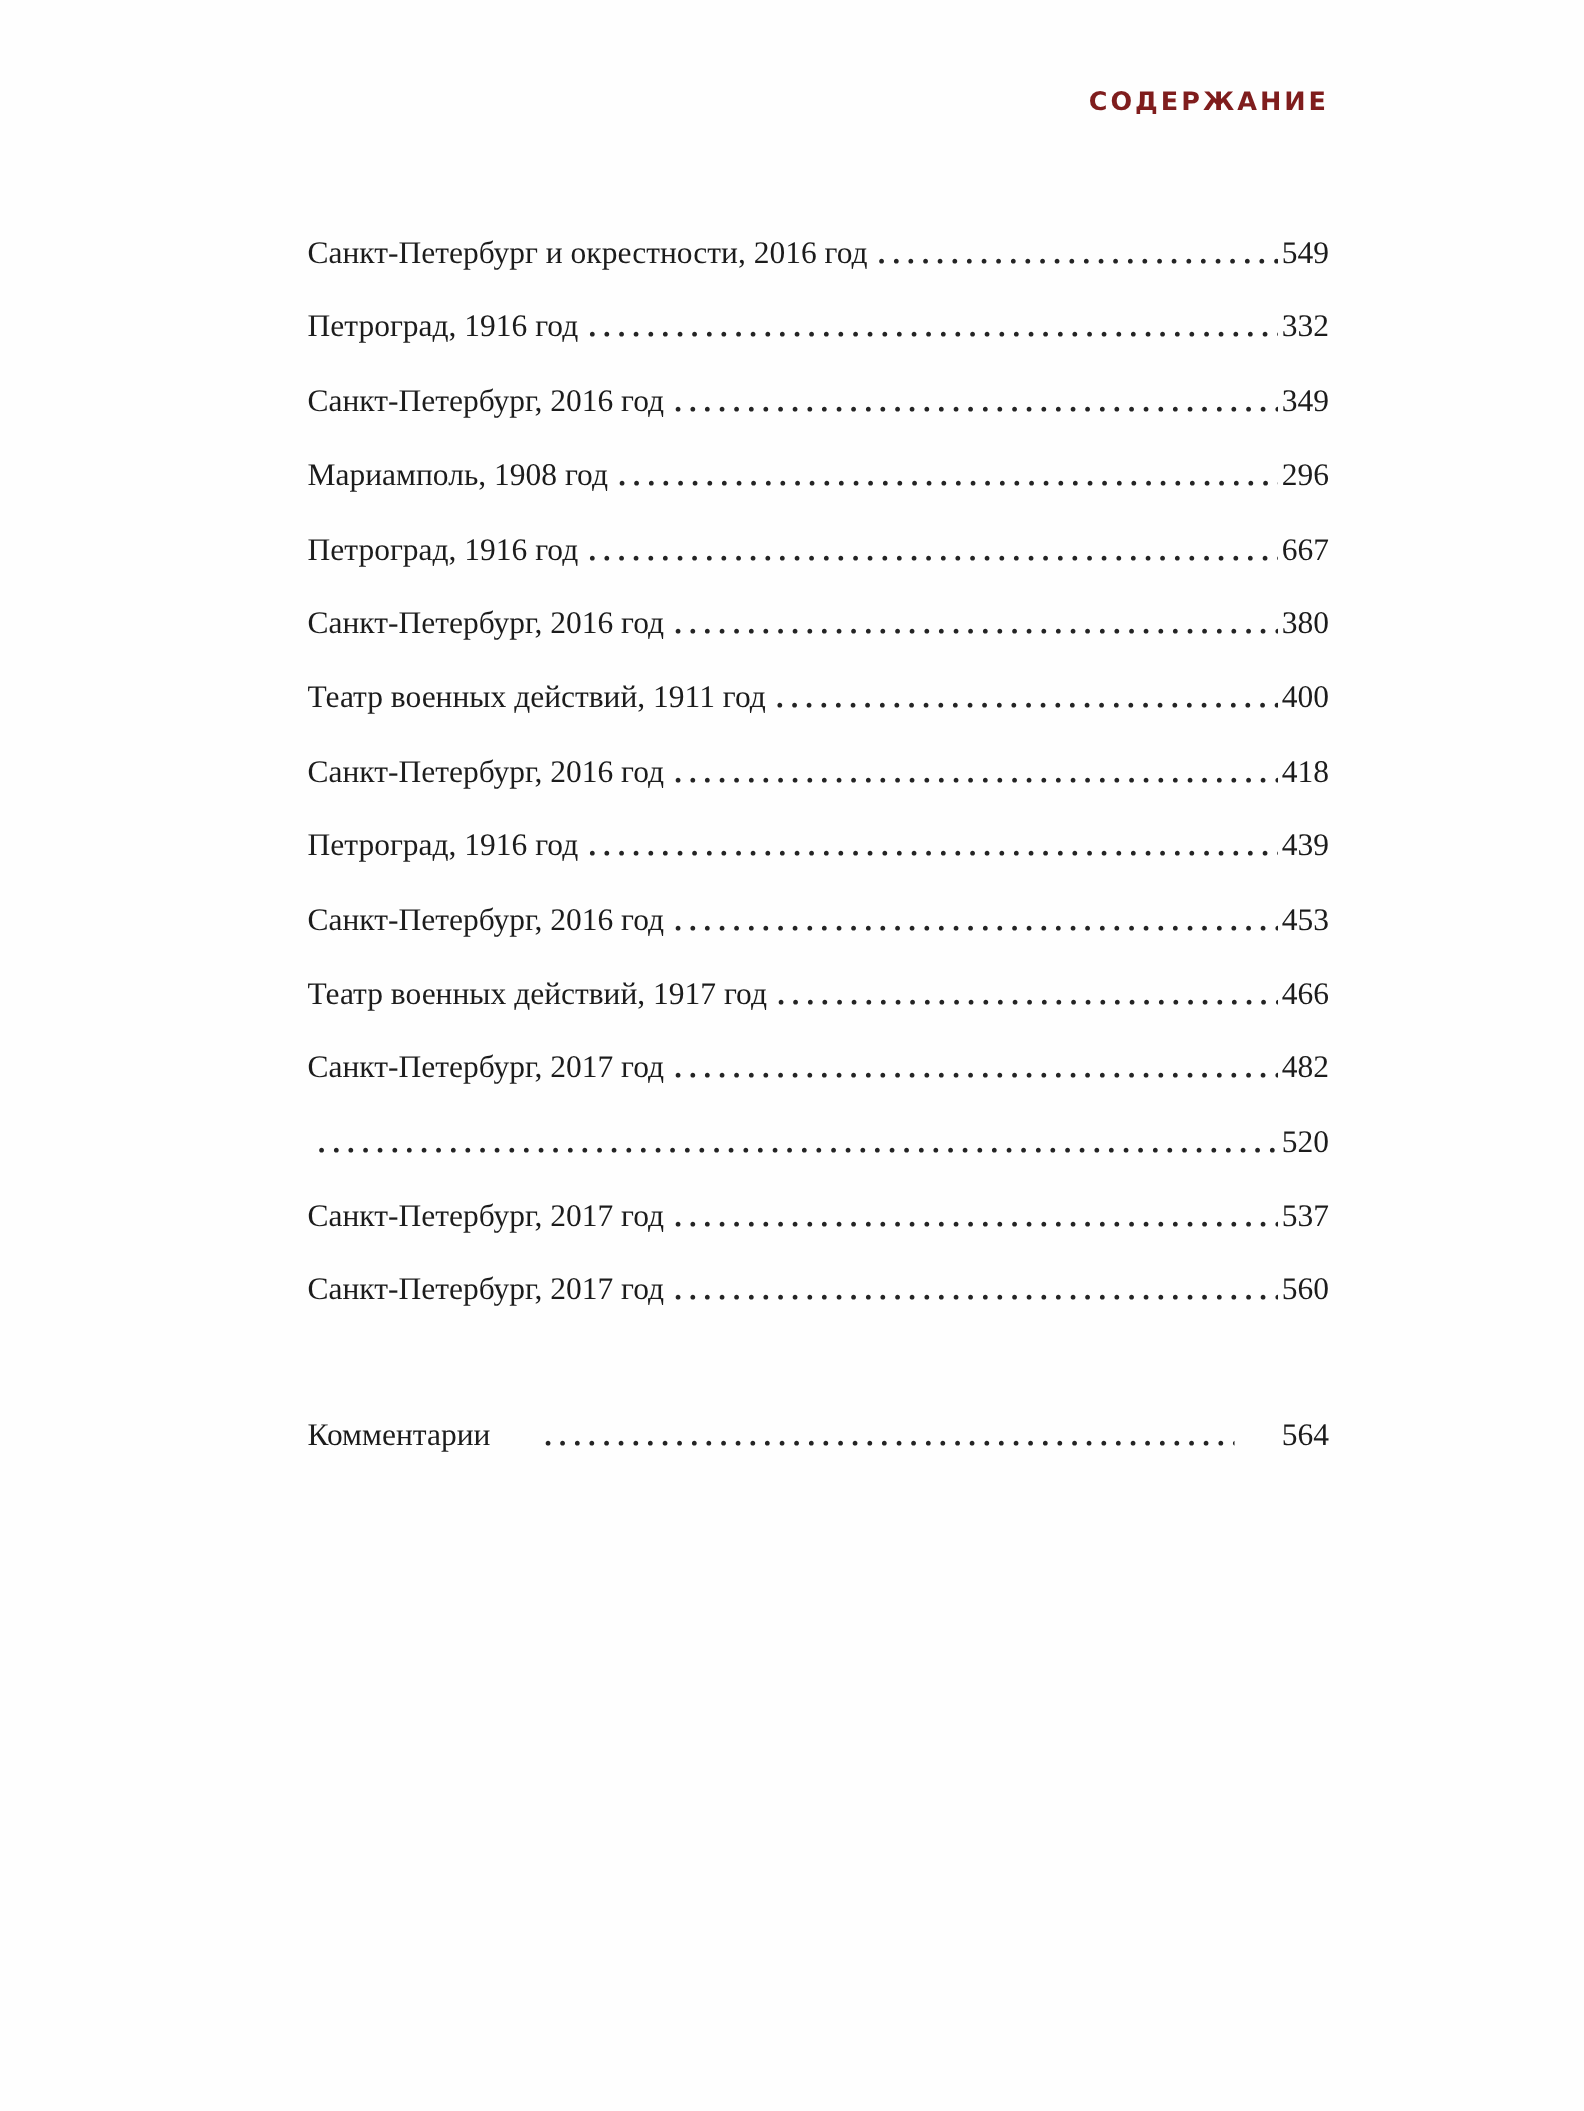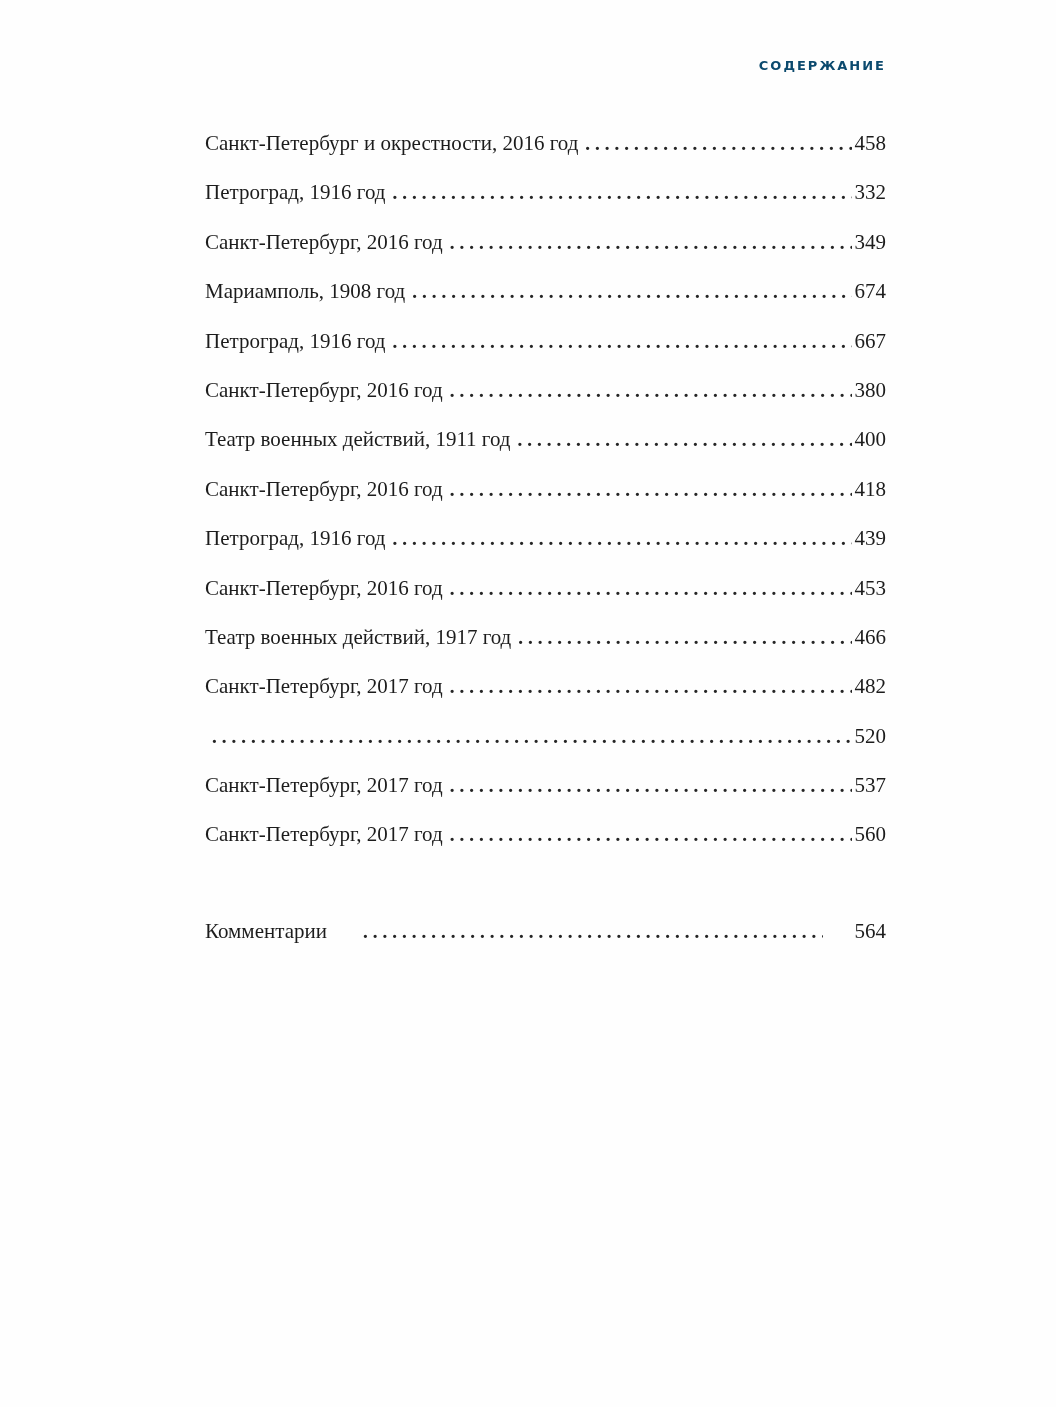--- a/index.html
+++ b/index.html
@@ -19,24 +19,24 @@
     height: 1407px;
     background: #fefefdl;
     background-color: #fefefe;
     padding: 58px 170px 0 205px;
   }
 
   .running-head {
     text-align: right;
     font-family: "DejaVu Sans", sans-serif;
     font-weight: bold;
-    font-size: 13px;
+    font-size: 17px;
     letter-spacing: 2px;
-    color: #0c4a6e;
-    margin-bottom: 44px;
+    color: #7f1d1d;
+    margin-bottom: 64px;
   }
 
   .toc-list { width: 100%; }
 
   .toc-row {
     display: flex;
     align-items: baseline;
     height: 49.4px;
     font-size: 21px;
     line-height: 49.4px;
@@ -80,39 +80,39 @@
 <div class="page" style="background-color: rgb(254, 254, 254);">
 
   <div class="running-head">
     <span>СОДЕРЖАНИЕ</span>
   </div>
 
   <div class="toc-list" id="toc-list">
   <div class="toc-row">
     <span class="toc-title">Санкт-Петербург и окрестности, 2016 год</span>
     <span class="toc-leader"></span>
-    <span class="toc-page">458</span>
+    <span class="toc-page">549</span>
   </div>
 
   <div class="toc-row">
     <span class="toc-title">Петроград, 1916 год</span>
     <span class="toc-leader"></span>
     <span class="toc-page">332</span>
   </div>
 
   <div class="toc-row">
     <span class="toc-title">Санкт-Петербург, 2016 год</span>
     <span class="toc-leader"></span>
     <span class="toc-page">349</span>
   </div>
 
   <div class="toc-row">
     <span class="toc-title">Мариамполь, 1908 год</span>
     <span class="toc-leader"></span>
-    <span class="toc-page">674</span>
+    <span class="toc-page">296</span>
   </div>
 
   <div class="toc-row">
     <span class="toc-title">Петроград, 1916 год</span>
     <span class="toc-leader"></span>
     <span class="toc-page">667</span>
   </div>
 
   <div class="toc-row">
     <span class="toc-title">Санкт-Петербург, 2016 год</span>

